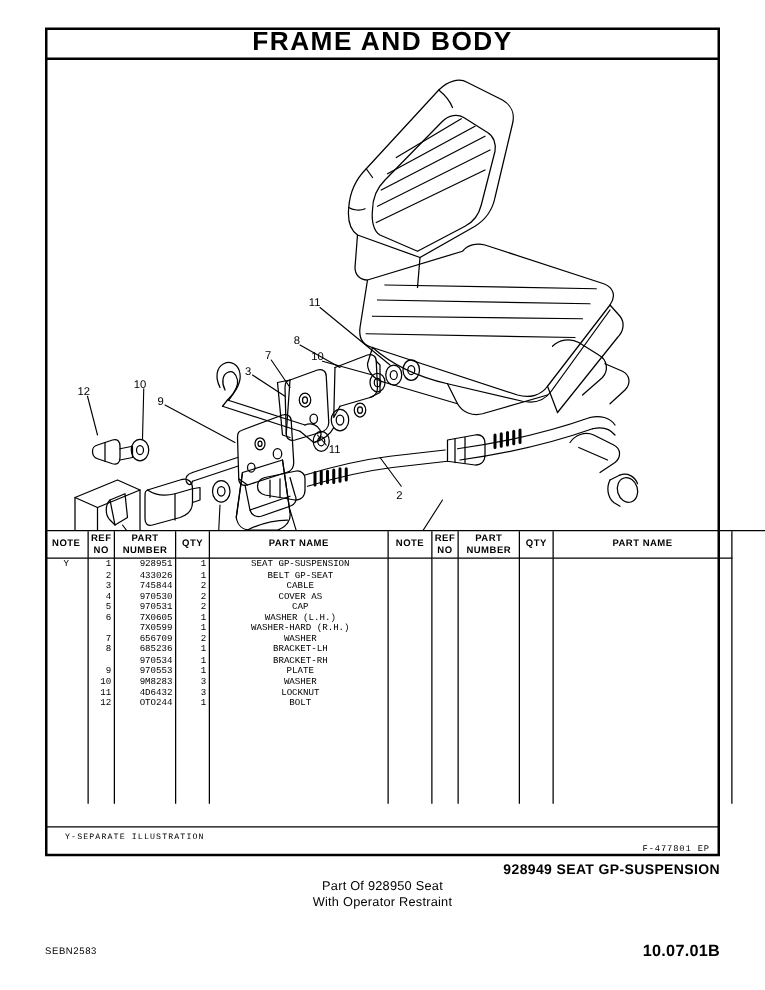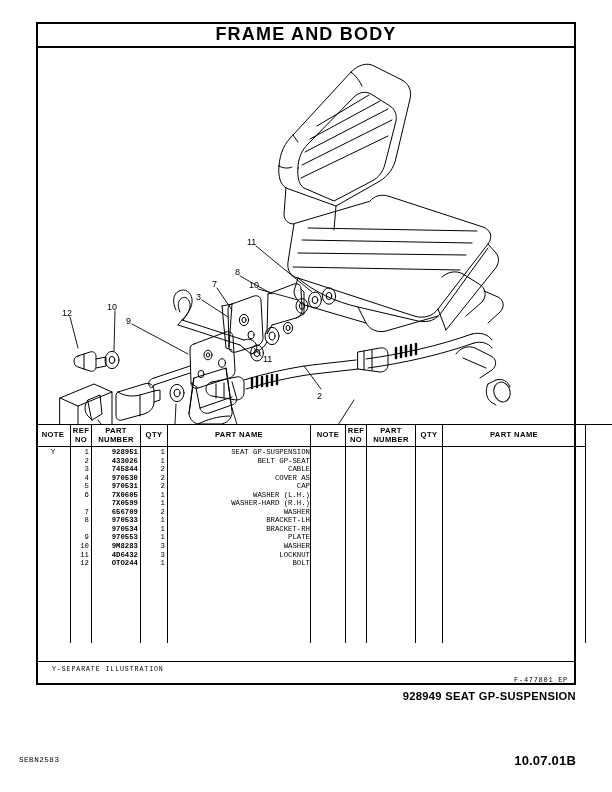--- a/index.html
+++ b/index.html
@@ -35,21 +35,21 @@
     position: absolute;
     left: 36px; top: 22px;
     width: 540px; height: 26px;
     border-bottom: 2px solid #000;
     box-sizing: border-box;
     display: flex;
     align-items: center;
     justify-content: center;
   }
   .title-text {
-    font-size: 18px;
+    font-size: 21px;
     font-weight: bold;
     letter-spacing: 1.2px;
     font-family: "Liberation Sans", sans-serif;
   }
 
   
   .illus-panel {
     position: absolute;
     left: 36px; top: 48px;
     width: 540px; height: 376px;
@@ -89,34 +89,34 @@
     line-height: 8.6px;
   }
   th.h-note   { font-size: 5.6px; }
   th.h-refno  { font-size: 5.3px; letter-spacing: 0.2px; }
   th.h-partno { font-size: 8.2px; }
   th.h-qty    { font-size: 5.6px; }
   th.h-name   { font-size: 8.2px; margin-top: 12px; }
 
   .col-note   { width: 34px; }
   .col-refno  { width: 20px; }
-  .col-partno { width: 48px; font-weight: bold; }
+  .col-partno { width: 48px; }
   .col-qty    { width: 26px; }
   .col-name   { width: 142px; }
   td.lastcell, th.lastcell { border-right: none; }
 
   td.body-cell {
     height: 196px;
     font-size: 7.3px;
     line-height: 8.55px;
   }
   .cellbox { padding-top: 1px; }
   .r-note { text-align: center; }
   .r-num  { text-align: right; padding-right: 2px; }
-  .r-name { text-align: right; padding-left: 2.5px; white-space: pre; font-family: Liberation Mono, monospace; }
+  .r-name { text-align: center; padding-left: 2.5px; white-space: pre; font-family: Liberation Mono, monospace; }
   .line { height: 8.55px; }
 
   
   .note-strip {
     position: absolute;
     left: 36px; top: 661px;
     width: 540px; height: 24px;
     border-top: 1.4px solid #000;
     box-sizing: border-box;
   }
@@ -151,24 +151,24 @@
   }
   .cap-2, .cap-3, .cap-4 {
     font-size: 10.2px;
     letter-spacing: 0.2px;
     line-height: 13px;
   }
 
   
   .foot-left {
     position: absolute;
-    left: 19px; top: 756px;
+    left: 36px; top: 756px;
     font-size: 7.6px;
     letter-spacing: 0.5px;
-    font-family: Liberation Mono, monospace;
+    font-family: Liberation Sans, sans-serif;
   }
   .foot-right {
     position: absolute;
     right: 36px; top: 753px;
     font-size: 13px;
     font-weight: bold;
     letter-spacing: 0.2px;
     font-family: "Liberation Sans", sans-serif;
   }
 
@@ -490,21 +490,21 @@
         <td class="col-partno body-cell">
               <div class="cellbox r-num" id="col-pn">
                 <div class="line">928951</div>
                 <div class="line">433026</div>
                 <div class="line">745844</div>
                 <div class="line">970530</div>
                 <div class="line">970531</div>
                 <div class="line">7X0605</div>
                 <div class="line">7X0599</div>
                 <div class="line">656709</div>
-                <div class="line">970533</div>
+                <div class="line">685236</div>
                 <div class="line">970534</div>
                 <div class="line">970553</div>
                 <div class="line">9M8283</div>
                 <div class="line">4D6432</div>
                 <div class="line">OTO244</div>
               </div>
             </td>
         <td class="col-qty body-cell">
               <div class="cellbox r-num" id="col-qty">
                 <div class="line">1</div>
@@ -537,18 +537,20 @@
       </table>
   </div>
 
   <div class="note-strip">
     <span class="sep-note">Y-SEPARATE ILLUSTRATION</span>
     <span class="form-code">F-477801 EP</span>
   </div>
 
   <div class="caption">
     <div class="cap-1">928949 SEAT GP-SUSPENSION</div>
+    <div class="cap-3">Part Of 928950 Seat</div>
+    <div class="cap-4">With Operator Restraint</div>
   </div>
 
   <div class="foot-left">SEBN2583</div>
   <div class="foot-right">10.07.01B</div>
 
 </div>
 
 </body></html>

